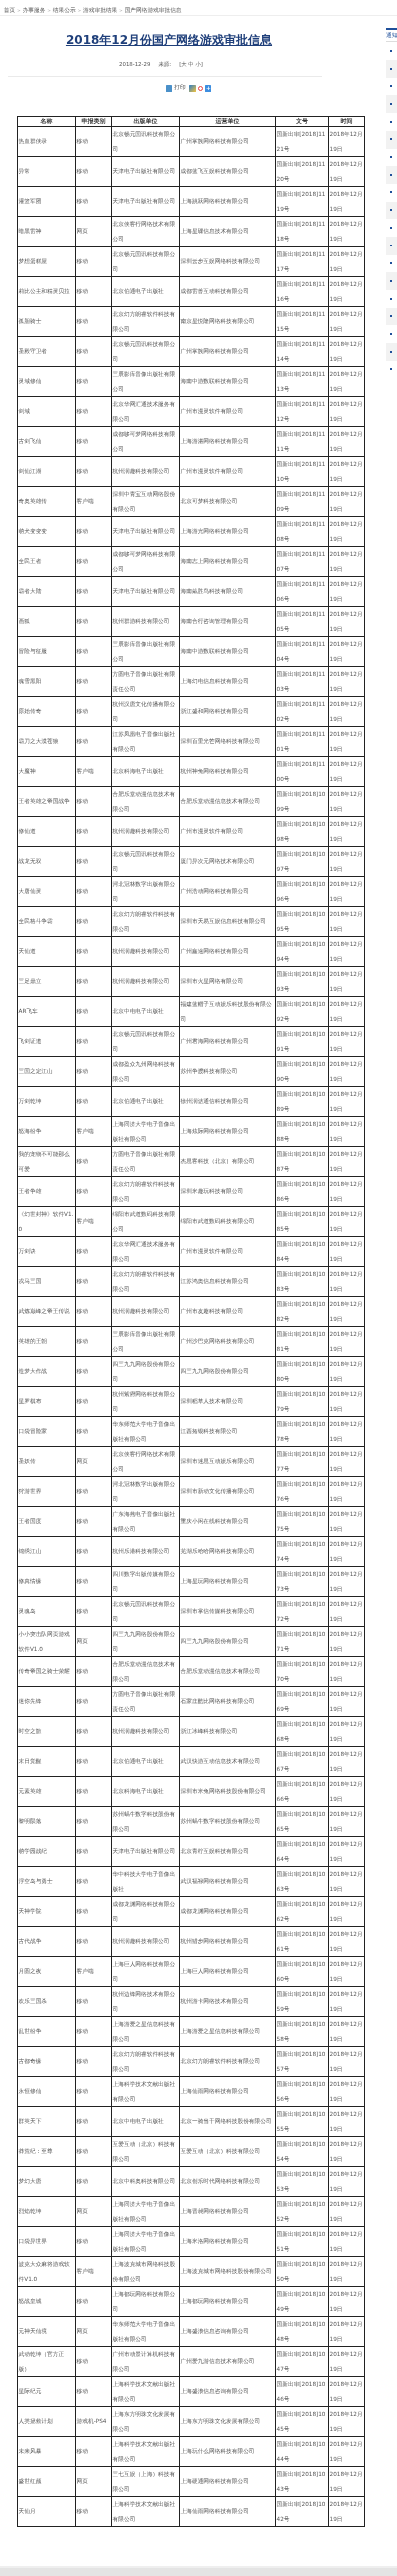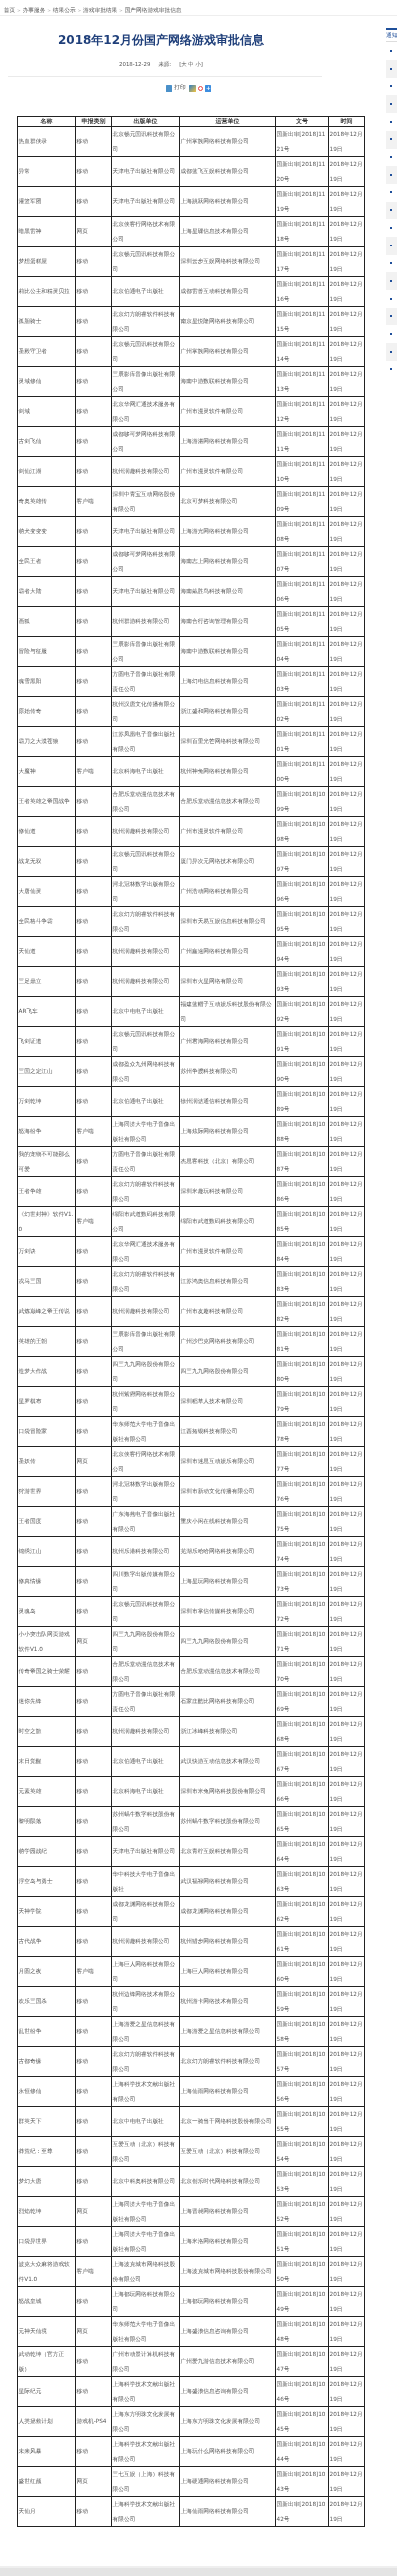--- a/index.html
+++ b/index.html
@@ -1,21 +1,21 @@
 <!DOCTYPE html>
 <html style="font-size:10px"><head>
   <meta charset="utf-8">
   <style>
     * { box-sizing: border-box; margin: 0; padding: 0; }
     html, body { width: 397px; height: 2576px; overflow: hidden; background: #fff; }
     body { font-family: "DejaVu Sans", "Liberation Sans", sans-serif; color: #333; position: relative; }
     .breadcrumb { position: absolute; left: 0; top: 0; width: 397px; height: 16.4px; border-bottom: 0.6px solid #eee; font-size: 5.7px; color: #555; padding: 7px 0 0 3.8px; white-space: nowrap; }
     .breadcrumb .sep { color: #999; margin: 0 1.9px; font-size: 4.4px; }
     .breadcrumb a { color: #555; text-decoration: none; }
-    .title { position: absolute; left: 0; width: 322px; top: 31.5px; text-align: center; font-size: 12px; color: #1f3f7a; letter-spacing: 0; }
+    .title { position: absolute; left: 8px; width: 322px; top: 31.5px; text-align: center; font-size: 12px; color: #1f3f7a; letter-spacing: 0; text-decoration: underline; }
     .meta { position: absolute; left: 0; width: 322px; top: 61px; text-align: center; font-size: 5.4px; color: #555; }
     .meta span { margin: 0 3.2px; }
     .divider { position: absolute; left: 7.6px; width: 314px; top: 76px; border-top: 0.6px solid #eaeaea; }
     .share { position: absolute; left: 166px; top: 84px; height: 8.8px; display: flex; align-items: center; gap: 1.9px; font-size: 5.7px; color: #444; }
     .share .ico { width: 6.3px; height: 6.3px; display: inline-block; border-radius: 0.6px; }
     .printer { background: #4a90c9; border-radius: 1.3px 1.3px 0.6px 0.6px; position: relative; }
     .qzone { background: linear-gradient(135deg,#2a7dc9,#f5c33b); }
     .weibo { background: #fff; border: 1.3px solid #e64141; border-radius: 50% !important; width: 5.7px !important; height: 5.7px !important; }
     .plus { background: #3d8ee0; color: #fff; font-size: 5.7px; line-height: 6.3px; text-align: center; font-weight: bold; }
     table.data { position: absolute; left: 17px; top: 116px; width: 298px; border-collapse: collapse; table-layout: fixed; font-size: 5.7px; color: #555; }

